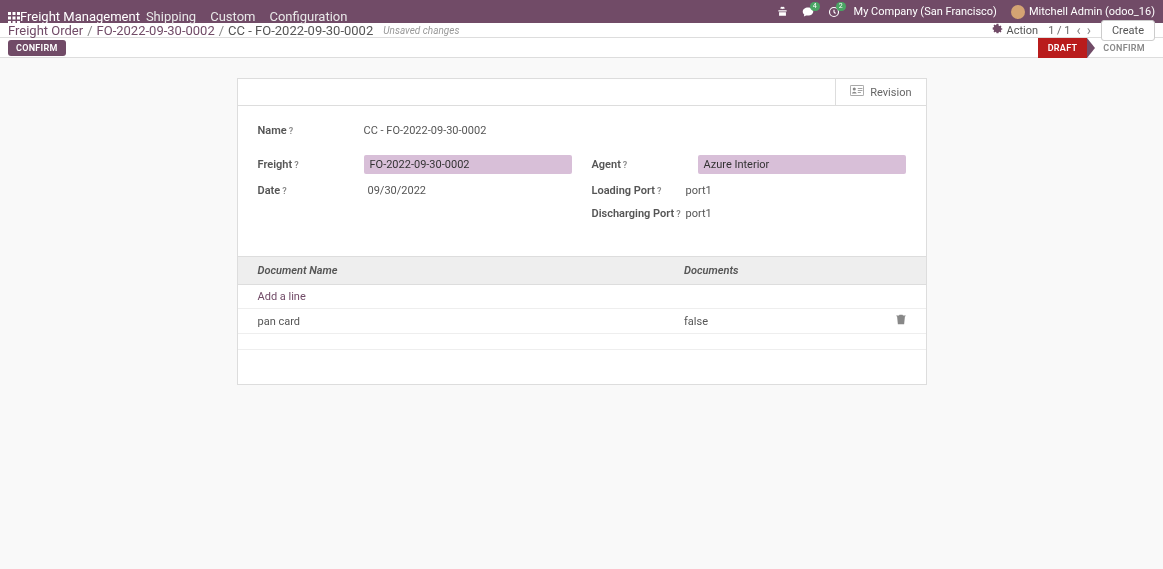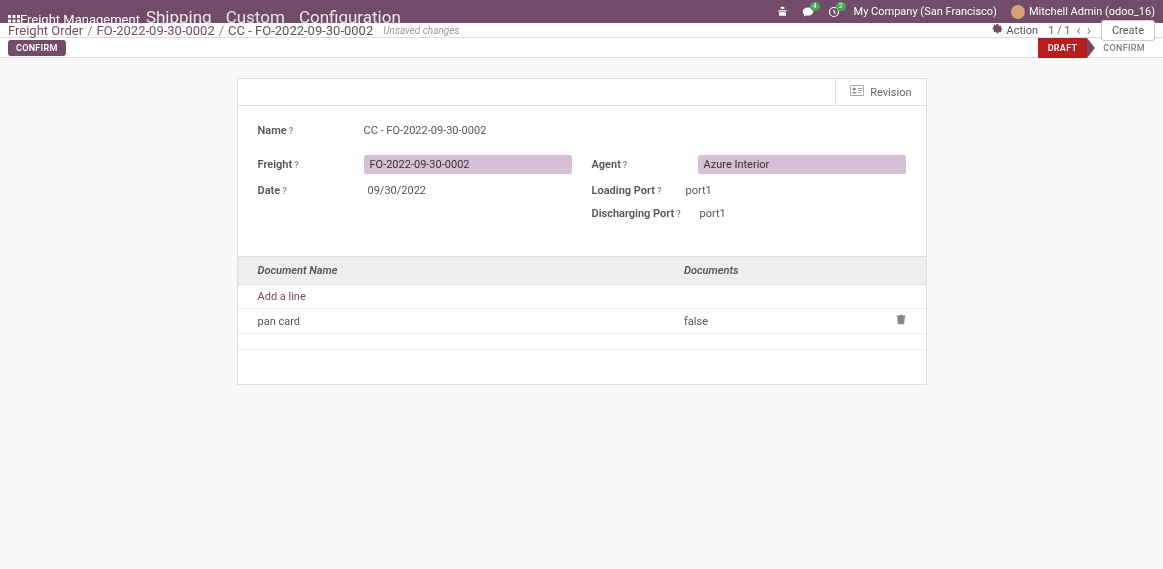--- a/index.html
+++ b/index.html
@@ -4,21 +4,21 @@
   <style>
     * { margin: 0; padding: 0; box-sizing: border-box; font-family: -apple-system, BlinkMacSystemFont, "Segoe UI", Roboto, Helvetica, Arial, sans-serif; }
     body { background: #f9f9f9; width: 1163px; height: 569px; overflow: hidden; }
     
     
     .navbar { background: #714b67; height: 23px; display: flex; align-items: center; padding: 0 8px; color: #fff; font-size: 12px; }
     .navbar-left { display: flex; align-items: flex-end; }
     .apps-icon { width: 12px; height: 12px; display: inline-flex; cursor: pointer; }
     .app-name { font-size: 13px; font-weight: 400; }
     .nav-menu { display: flex; gap: 14px; margin-left: 6px; }
-    .nav-menu-item { color: #e8e8e8; font-size: 17px; cursor: pointer; margin-top: 10px; }
+    .nav-menu-item { color: #e8e8e8; font-size: 13px; cursor: pointer; margin-top: 10px; }
     .navbar-right { margin-left: auto; display: flex; align-items: center; gap: 14px; }
     .icon-btn { display: inline-flex; align-items: center; position: relative; cursor: pointer; }
     .badge-green { position: absolute; top: -4px; right: -6px; background: #4aa564; color: #fff; font-size: 7px; border-radius: 6px; padding: 0 3px; line-height: 9px; }
     .company-name { font-size: 11px; color: #fff; cursor: pointer; }
     .user-block { display: flex; align-items: center; gap: 4px; font-size: 11px; cursor: pointer; }
     .avatar { width: 14px; height: 14px; border-radius: 50%; background: #d4a373; display: inline-block; }
     
     
     .control-bar { background: #fff; border-bottom: 1px solid #ddd; height: 15px; display: flex; align-items: center; padding: 0 8px; }
     .breadcrumb { display: flex; align-items: center; gap: 4px; font-size: 13px; }
@@ -214,21 +214,21 @@
             <span class="field-input-hl">Azure Interior</span>
           </div>
           <div class="field-row">
             <span class="field-label" style="width:94px;">
               <span>Loading Port</span>
                 <span class="required-mark">?</span>
             </span>
             <span class="field-value">port1</span>
           </div>
           <div class="field-row">
-            <span class="field-label" style="width:108px;">
+            <span class="field-label" style="width:94px;">
               <span>Discharging Port</span>
                 <span class="required-mark">?</span>
             </span>
             <span class="field-value">port1</span>
           </div>
         </div>
       </div>
     </div>
 
     <div class="tabs">

